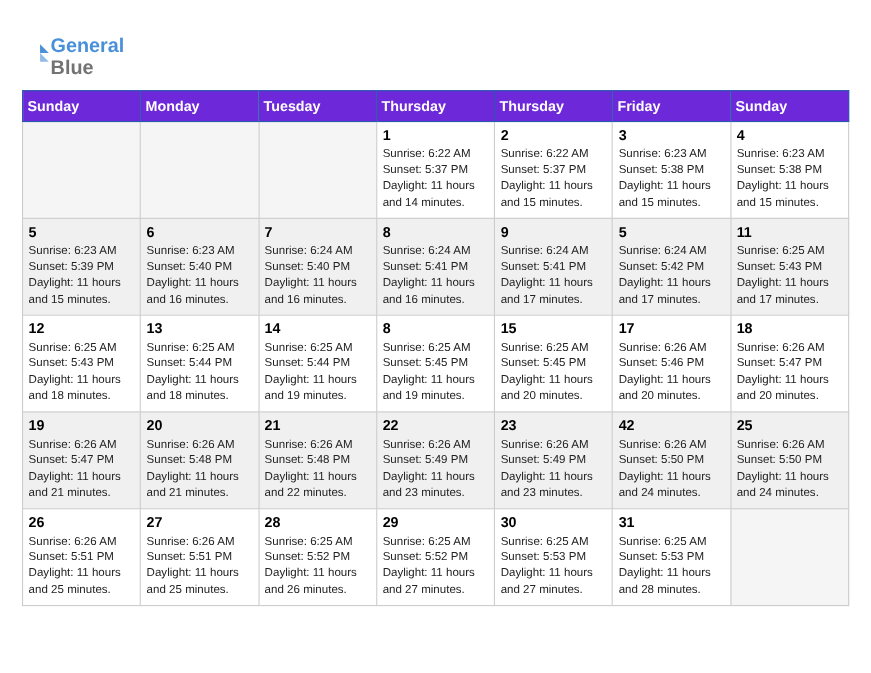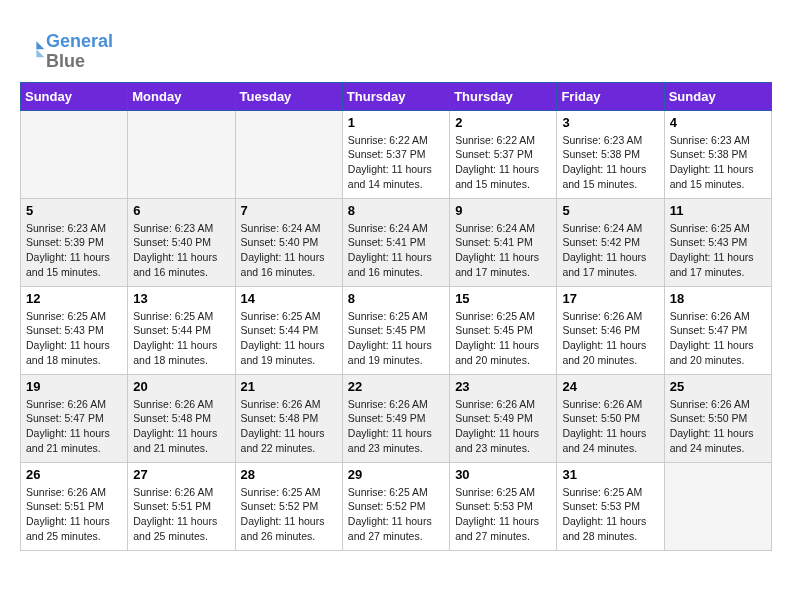--- a/index.html
+++ b/index.html
@@ -220,21 +220,21 @@
         </td>
         <td>
           <div class="day-num">22</div>
           <div class="day-info">Sunrise: 6:26 AM<br>Sunset: 5:49 PM<br>Daylight: 11 hours and 23 minutes.</div>
         </td>
         <td>
           <div class="day-num">23</div>
           <div class="day-info">Sunrise: 6:26 AM<br>Sunset: 5:49 PM<br>Daylight: 11 hours and 23 minutes.</div>
         </td>
         <td>
-          <div class="day-num">24</div>
+          <div class="day-num">42</div>
           <div class="day-info">Sunrise: 6:26 AM<br>Sunset: 5:50 PM<br>Daylight: 11 hours and 24 minutes.</div>
         </td>
         <td>
           <div class="day-num">25</div>
           <div class="day-info">Sunrise: 6:26 AM<br>Sunset: 5:50 PM<br>Daylight: 11 hours and 24 minutes.</div>
         </td>
       </tr>
       <tr>
         <td>
           <div class="day-num">26</div>

